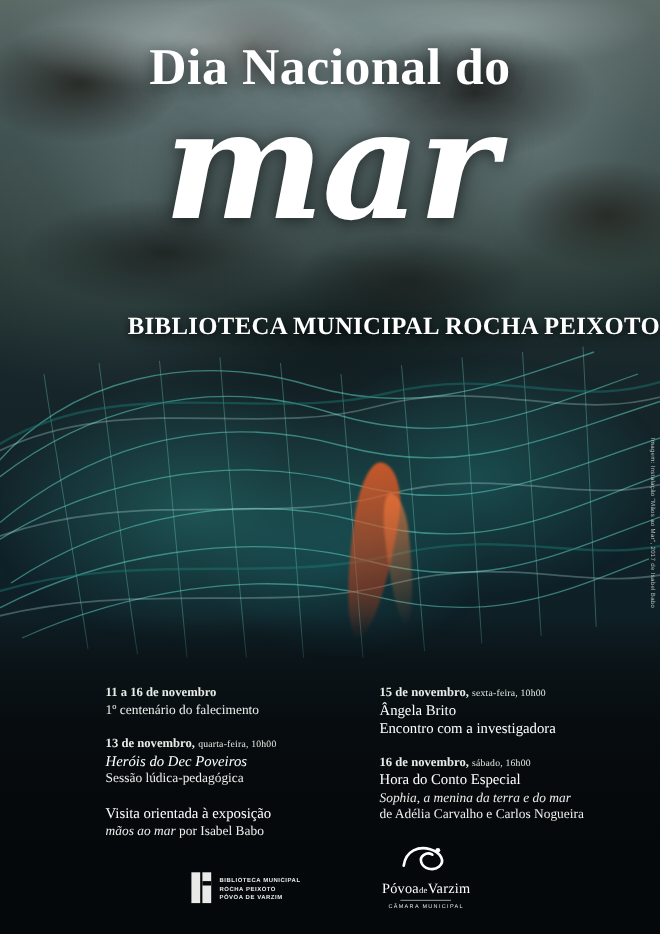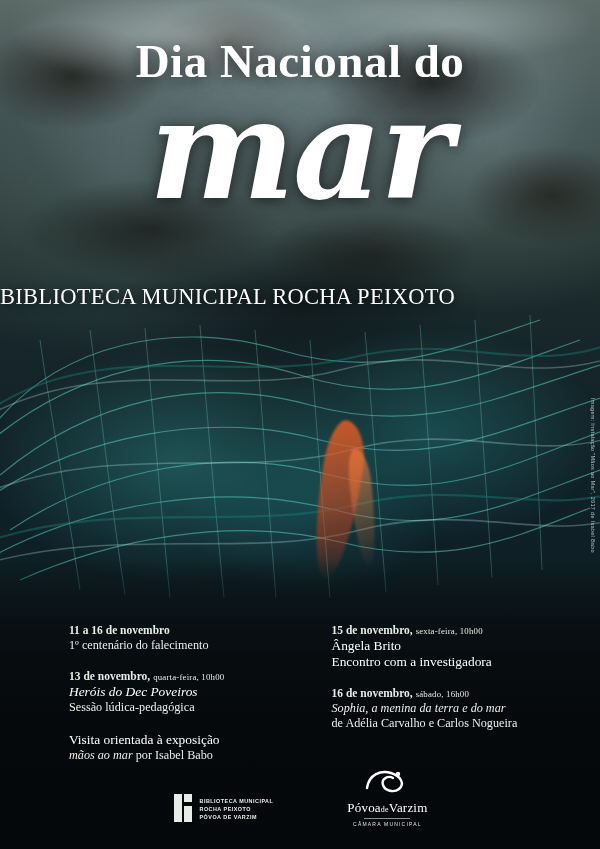--- a/index.html
+++ b/index.html
@@ -133,37 +133,37 @@
   
   .panel {
     position: absolute;
     left: 0; right: 0; bottom: 0;
     height: 290px;
     background: linear-gradient(180deg, rgba(8,12,14,0) 0%, rgba(8,12,14,0.55) 14%, rgba(6,10,12,0.88) 34%, #06090b 58%, #05080a 100%);
   }
   .venue {
     position: absolute;
     left: 0; right: 0; top: 284px;
-    text-align: left;
+    text-align: right;
     color: #fff;
     font-family: "Liberation Serif", serif;
-    font-weight: normal;
+    font-weight: bold;
     font-size: 22.5px;
     letter-spacing: .3px;
     text-shadow: 0 2px 8px rgba(0,0,0,.8);
   }
   .venue-pos {
     position: absolute;
     left: 0; right: 0;
     bottom: 262px;
   }
 
   .cols {
     position: absolute;
-    left: 69px; right: 56px;
+    left: 96px; right: 56px;
     bottom: 86px;
     display: flex;
     gap: 50px;
     color: #f2f2ef;
     margin-top: 48px;
   }
   .col { flex: 1 1 0; }
   .event { margin-bottom: 17px; }
   .event:last-child { margin-bottom: 0; }
   .ev-date {
@@ -340,20 +340,21 @@
         </div>
         <div class="ev-title">Ângela Brito</div>
         <div class="ev-title">Encontro com a investigadora</div>
       </div>
 
       <div class="event">
         <div class="ev-date">
           <span>16 de novembro,</span>
           <span class="weekday">sábado, 16h00</span>
         </div>
+        <div class="ev-title">Hora do Conto Especial</div>
         <div class="ev-sub">
           <em>Sophia, a menina da terra e do mar</em>
         </div>
         <div class="ev-sub">de Adélia Carvalho e Carlos Nogueira</div>
       </div>
 
     </div>
   </div>
 
   <div class="footer">

